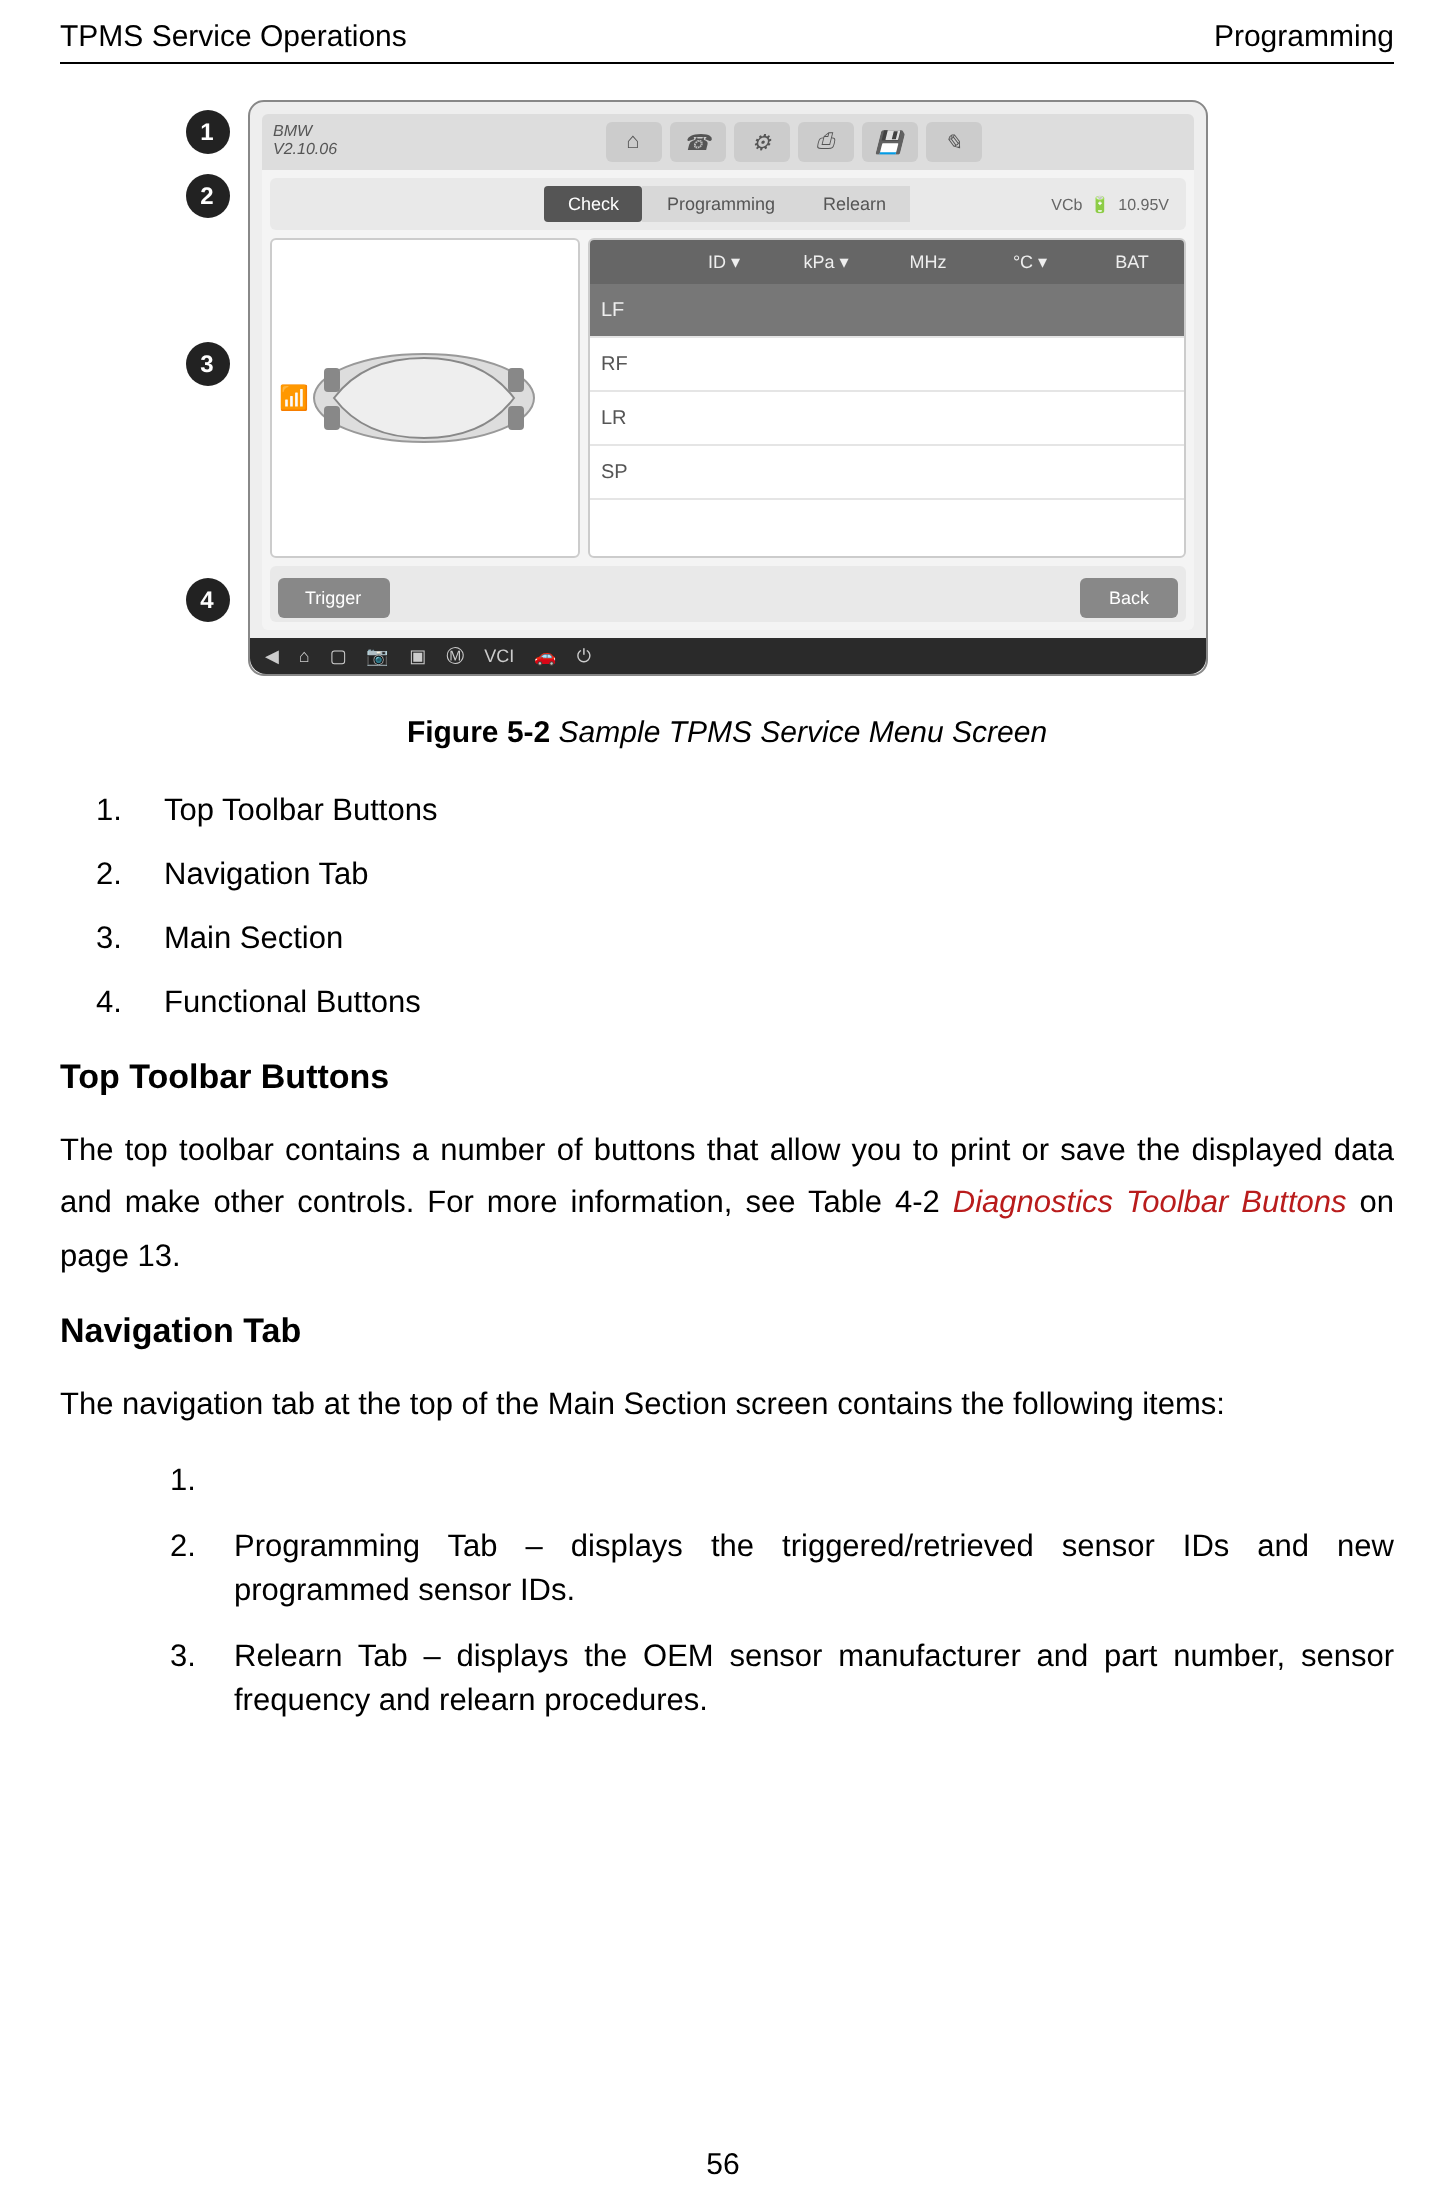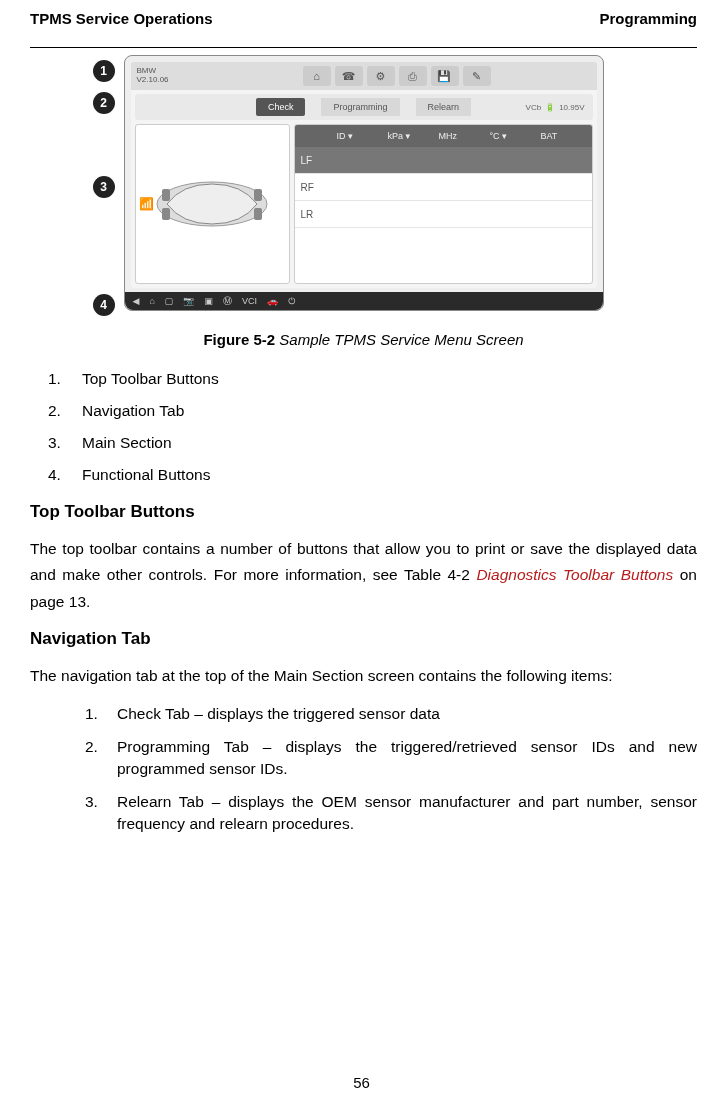--- a/index.html
+++ b/index.html
@@ -8,25 +8,25 @@
     width: 727px;
     height: 1105px;
     background: #fff;
     color: #000;
     position: relative;
     padding: 10px 30px 40px 30px;
   }
   .page-header {
     display: flex;
     justify-content: space-between;
-    font-weight: bold;
+    font-weight: normal;
     font-size: 15px;
     border-bottom: 1.5px solid #000;
-    padding-bottom: 20px;
-    margin-bottom: 7px;
+    padding-bottom: 4px;
+    margin-bottom: 18px;
   }
   .screenshot-wrap {
     width: 480px;
     margin: 0 auto 20px auto;
   }
   .device-frame {
     border: 1px solid #888;
     border-radius: 8px;
     background: #eee;
     position: relative;
@@ -34,20 +34,21 @@
   }
   .top-toolbar {
     display: flex;
     align-items: center;
     background: #ddd;
     height: 28px;
     border-radius: 3px 3px 0 0;
     padding: 0 6px;
     gap: 6px;
     position: relative;
+    font-style: italic;
   }
   .brand-box {
     font-size: 8px;
     line-height: 1.1;
     color: #555;
     width: 60px;
   }
   .toolbar-icons {
     display: flex;
     gap: 4px;
@@ -63,21 +64,21 @@
   }
   .inner-area {
     background: #f4f4f4;
     border-radius: 0 0 3px 3px;
     padding: 4px;
   }
   .nav-tabs {
     display: flex;
     justify-content: center;
     align-items: center;
-    gap: 16px;
+    gap: 0;
     padding: 4px 4px;
     background: #e9e9e9;
     border-radius: 3px;
     margin-bottom: 4px;
     position: relative;
   }
   .nav-tab {
     font-size: 9px;
     padding: 4px 12px;
     background: #d8d8d8;
@@ -130,21 +131,21 @@
   }
   .data-header {
     display: flex;
     background: #666;
     color: #eee;
     font-size: 9px;
     height: 22px;
     align-items: center;
   }
   .data-header .col-pos { width: 42px; padding-left: 6px; }
-  .data-header .col { flex: 1; }
+  .data-header .col { flex: 1; text-align: center; }
   .data-row {
     display: flex;
     height: 27px;
     align-items: center;
     border-bottom: 1px solid #e5e5e5;
     font-size: 10px;
     color: #555;
   }
   .data-row.active { background: #777; color: #eee; }
   .data-row .col-pos { width: 42px; padding-left: 6px; }
@@ -303,23 +304,35 @@
               <div class="col"></div>
             </div>
           <div class="data-row">
               <div class="col-pos">LR</div>
               <div class="col"></div>
               <div class="col"></div>
               <div class="col"></div>
               <div class="col"></div>
               <div class="col"></div>
             </div>
+          <div class="data-row">
+              <div class="col-pos">SP</div>
+              <div class="col"></div>
+              <div class="col"></div>
+              <div class="col"></div>
+              <div class="col"></div>
+              <div class="col"></div>
+            </div>
         </div>
       </div>
 
+      <div class="func-row">
+        <div class="func-btn">Trigger</div>
+        <div class="func-btn">Back</div>
+      </div>
     </div>
 
     <div class="bottom-bar">
       <span class="bottom-icon">◀</span>
       <span class="bottom-icon">⌂</span>
       <span class="bottom-icon">▢</span>
       <span class="bottom-icon">📷</span>
       <span class="bottom-icon">▣</span>
       <span class="bottom-icon">Ⓜ</span>
       <span class="bottom-icon">VCI</span>
@@ -357,21 +370,20 @@
 <p class="para">
   <span>The top toolbar contains a number of buttons that allow you to print or save the displayed data and make other controls. For more information, see Table 4-2 </span><span class="link">Diagnostics Toolbar Buttons</span><span> on page 13.</span>
 </p>
 
 <div class="h3">Navigation Tab</div>
 <p class="para">The navigation tab at the top of the Main Section screen contains the following items:</p>
 
 <ol class="sub-list">
   <li>
       <span class="num">1.</span>
-      <span>Check Tab – displays the triggered sensor data</span>
     </li>
   <li>
       <span class="num">2.</span>
       <span>Programming Tab – displays the triggered/retrieved sensor IDs and new programmed sensor IDs.</span>
     </li>
   <li>
       <span class="num">3.</span>
       <span>Relearn Tab – displays the OEM sensor manufacturer and part number, sensor frequency and relearn procedures.</span>
     </li>
 </ol>

